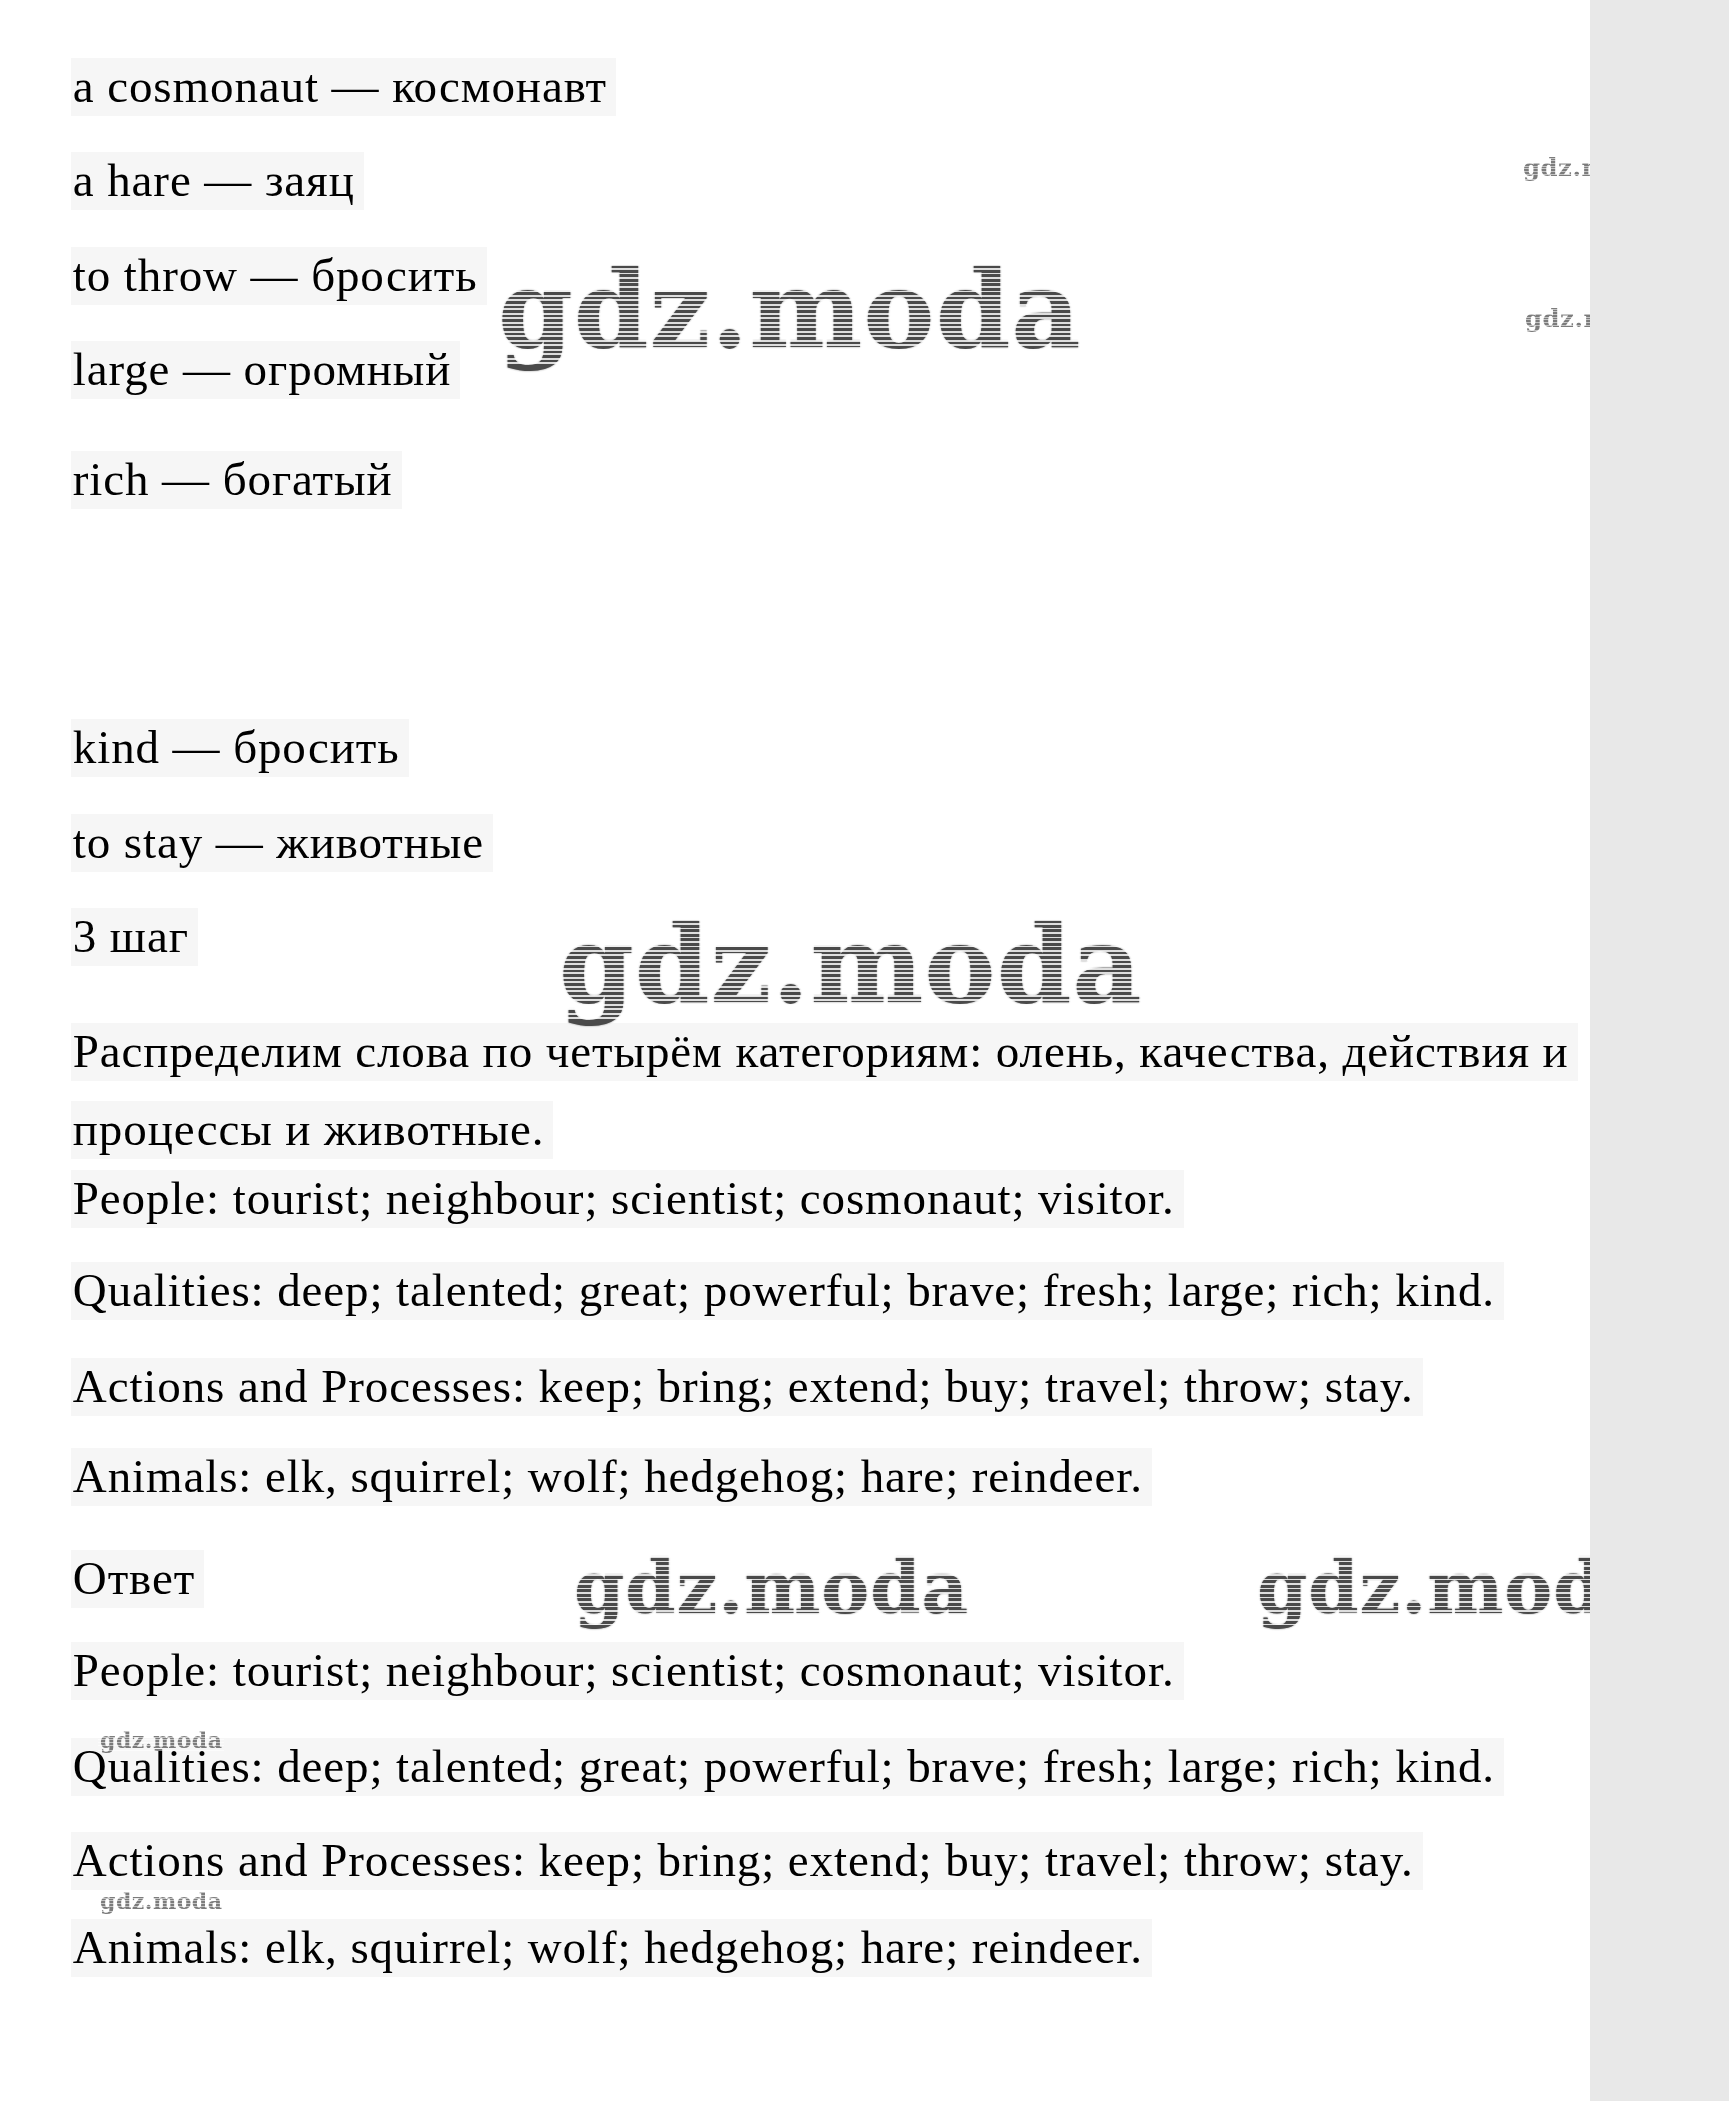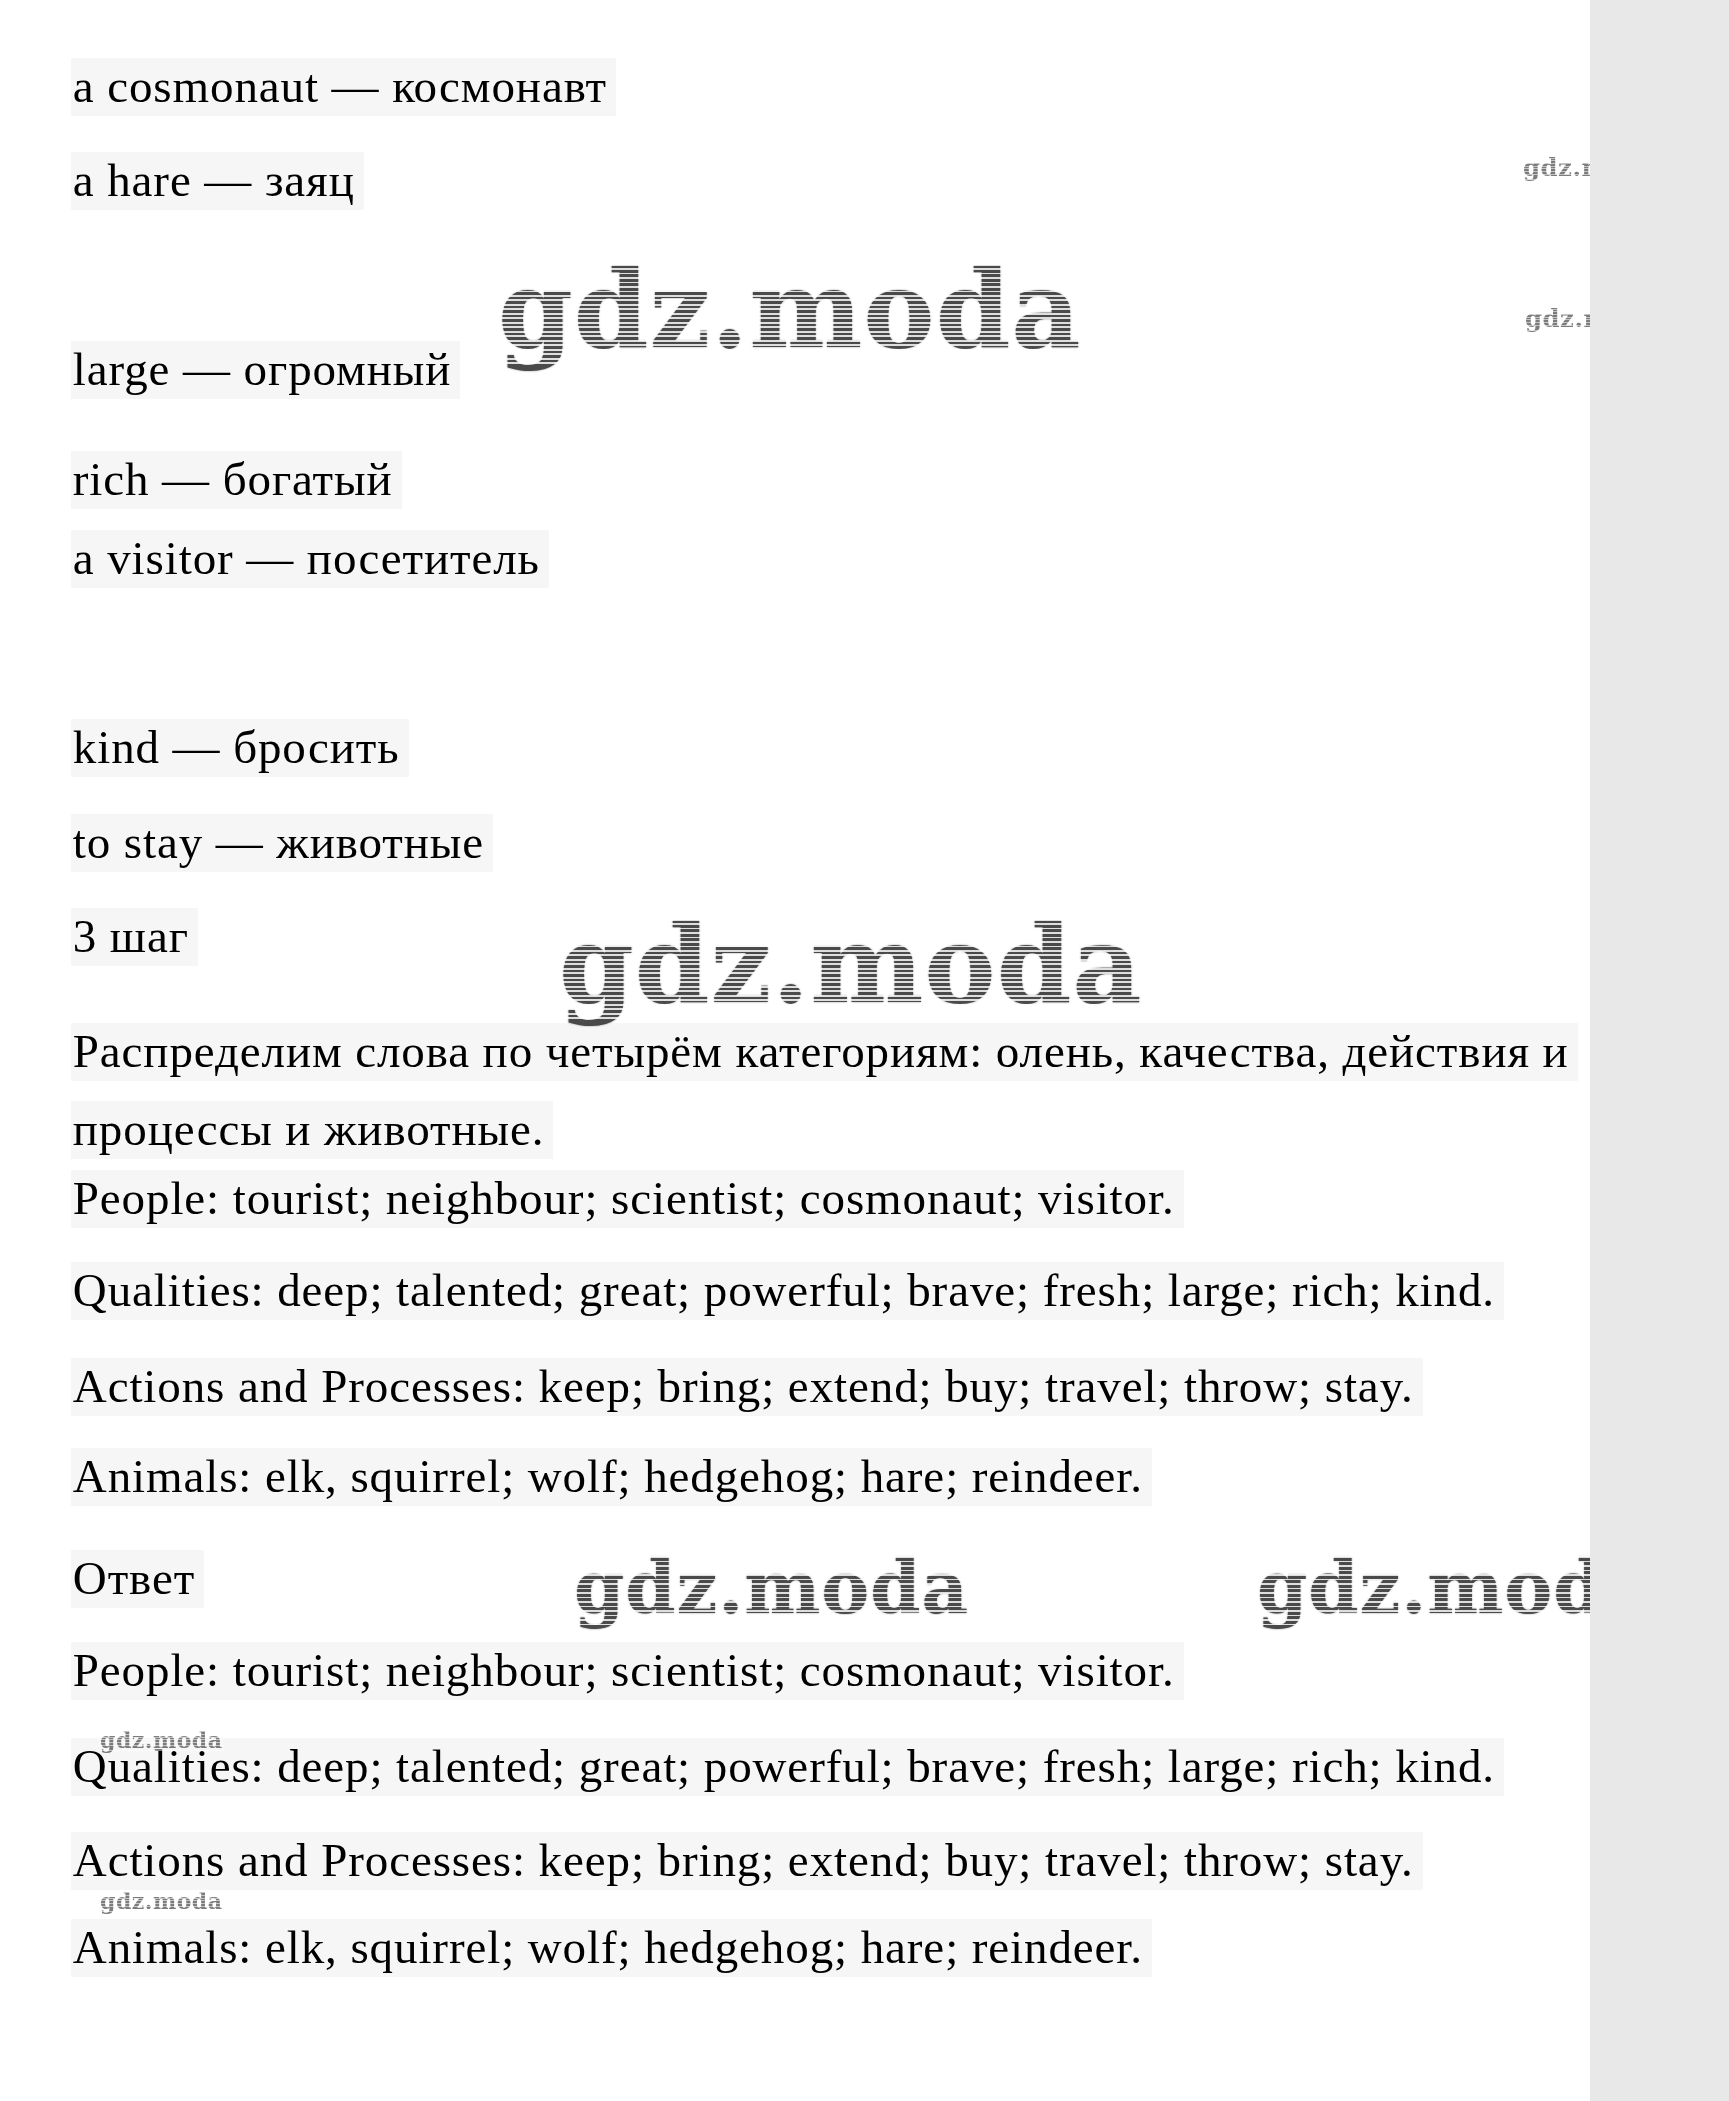--- a/index.html
+++ b/index.html
@@ -80,23 +80,23 @@
   }
   .wm-size-xs { font-size: 22px; }
 </style>
 </head>
 <body>
 
 <div class="page">
 
   <div class="line" style="top:59px"><span class="band">a cosmonaut — космонавт</span></div>
   <div class="line" style="top:153px"><span class="band">a hare — заяц</span></div>
+  <div class="line" style="top:248px"><span class="band">to throw — бросить</span></div>
   <div class="line" style="top:342px"><span class="band">large — огромный</span></div>
   <div class="line" style="top:452px"><span class="band">rich — богатый</span></div>
-  <div class="line" style="top:531px"><span class="band">a visitor — посетитель</span></div>
   <div class="line" style="top:720px"><span class="band">kind — бросить</span></div>
   <div class="line" style="top:815px"><span class="band">to stay — животные</span></div>
 
   <div class="line" style="top:909px"><span class="band">3 шаг</span></div>
 
   <div class="line" style="top:1024px"><span class="band">Распределим слова по четырём категориям: олень, качества, действия и</span></div>
   <div class="line" style="top:1102px"><span class="band">процессы и животные.</span></div>
 
   <div class="line" style="top:1171px"><span class="band">People: tourist; neighbour; scientist; cosmonaut; visitor.</span></div>
   <div class="line" style="top:1263px"><span class="band">Qualities: deep; talented; great; powerful; brave; fresh; large; rich; kind.</span></div>

